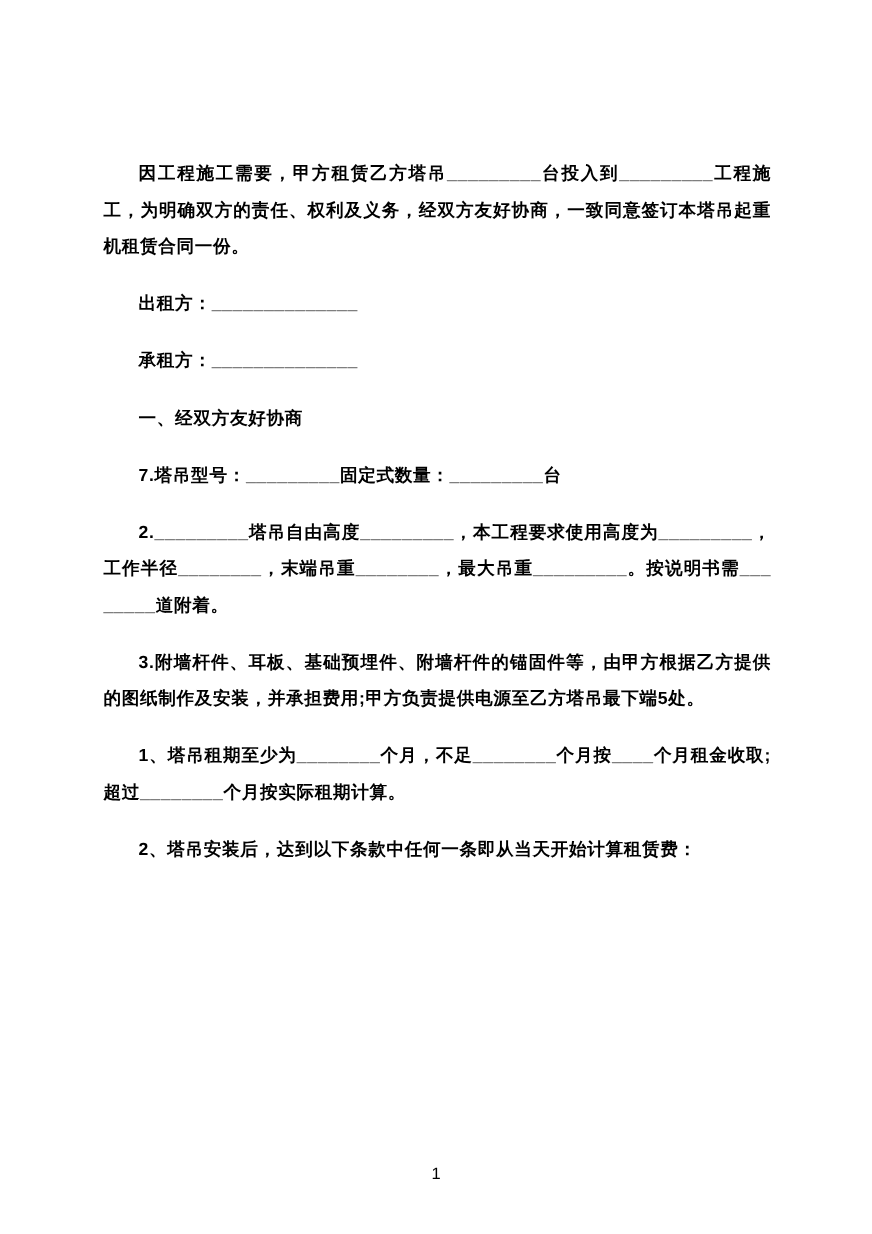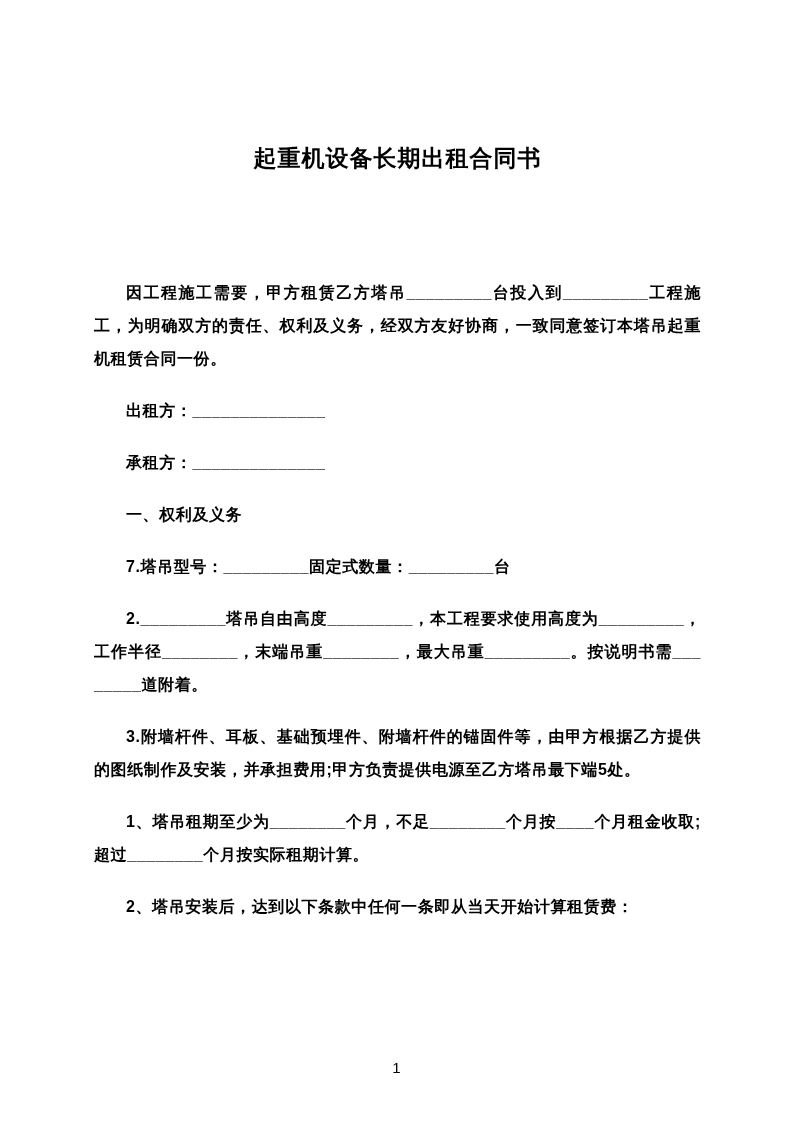--- a/index.html
+++ b/index.html
@@ -42,26 +42,25 @@
       bottom: 46px;
       text-align: center;
       font-size: 15px;
     }
   </style>
 </head>
 <body>
 
 <div class="page">
 
-  <h1 class="doc-title">起重机设备长期出租合同书</h1>
 
   <p class="para">因工程施工需要，甲方租赁乙方塔吊_________台投入到_________工程施工，为明确双方的责任、权利及义务，经双方友好协商，一致同意签订本塔吊起重机租赁合同一份。</p>
   <p class="para">出租方：______________</p>
   <p class="para">承租方：______________</p>
-  <p class="para">一、权利及义务</p>
+  <p class="para">一、经双方友好协商</p>
   <p class="para">7.塔吊型号：_________固定式数量：_________台</p>
   <p class="para">2._________塔吊自由高度_________，本工程要求使用高度为_________，工作半径________，末端吊重________，最大吊重_________。按说明书需________道附着。</p>
   <p class="para">3.附墙杆件、耳板、基础预埋件、附墙杆件的锚固件等，由甲方根据乙方提供的图纸制作及安装，并承担费用;甲方负责提供电源至乙方塔吊最下端5处。</p>
   <p class="para">1、塔吊租期至少为________个月，不足________个月按____个月租金收取;超过________个月按实际租期计算。</p>
   <p class="para">2、塔吊安装后，达到以下条款中任何一条即从当天开始计算租赁费：</p>
 
   <div class="footer-page-number">1</div>
 
 </div>
 

